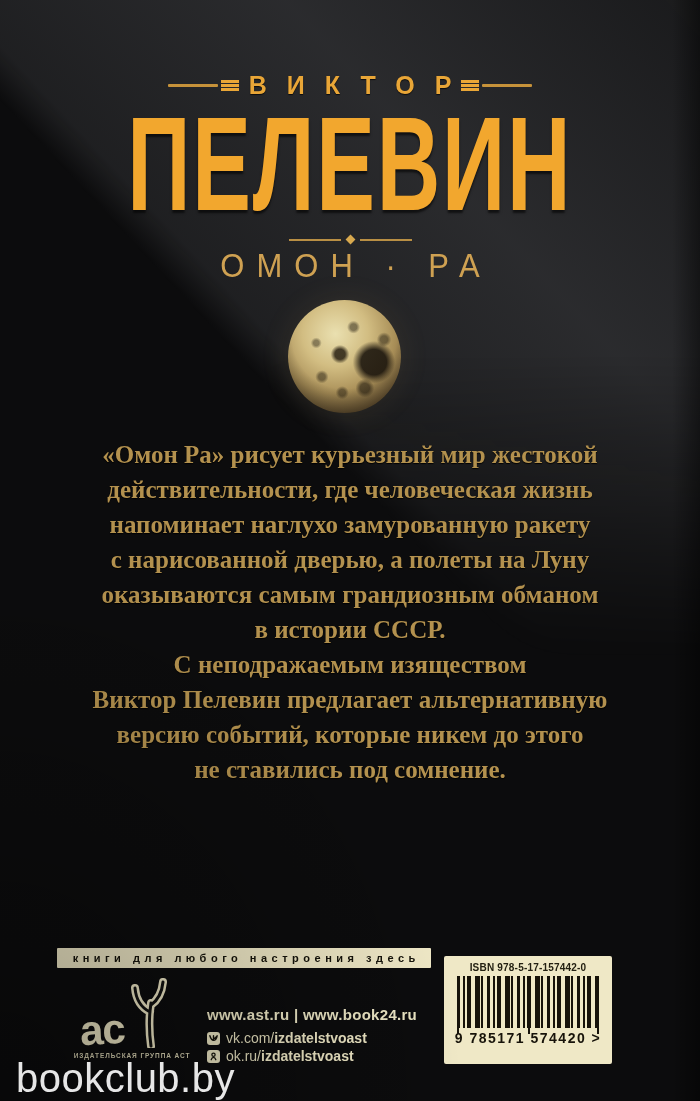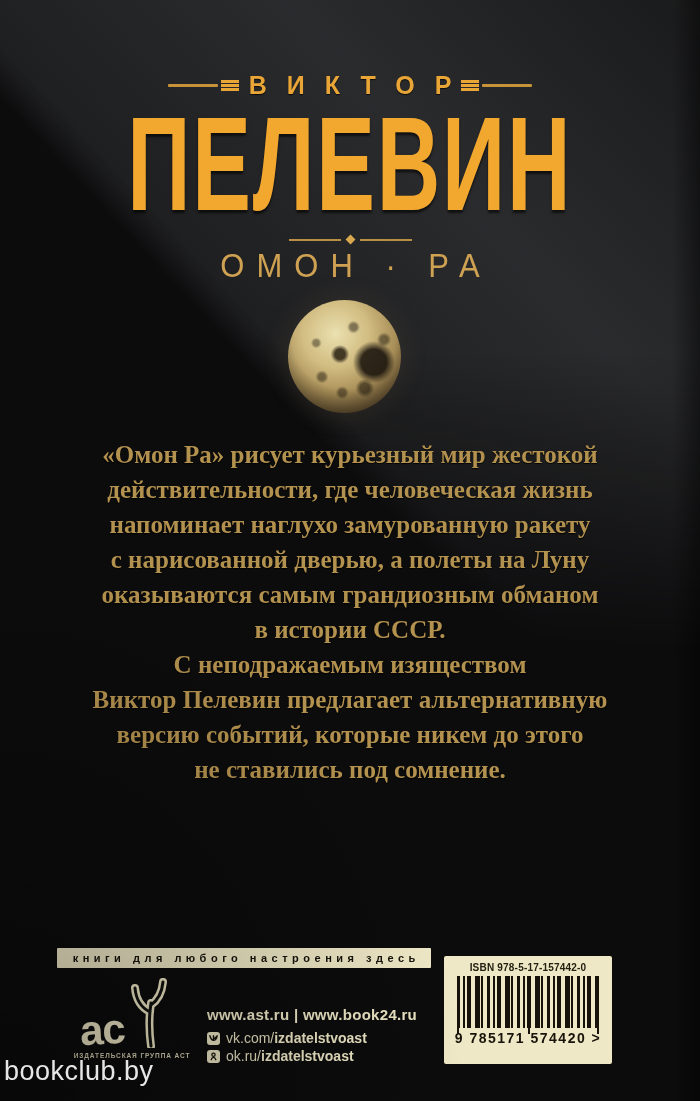--- a/index.html
+++ b/index.html
@@ -132,22 +132,22 @@
   .bars .guard{position:absolute;top:0;width:2px;height:58px;background:#17130a;}
   .bars .guard.g1{left:0;}
   .bars .guard.g2{left:50%;}
   .bars .guard.g3{right:0;}
   .barcode-digits{
     margin-top:2px;text-align:center;color:#17130a;
     font-size:14px;font-weight:700;letter-spacing:1.5px;white-space:nowrap;
     font-family:"Liberation Sans",sans-serif;
   }
   .watermark{
-    position:absolute;left:4px;top:1056px;
-    color:#F0F0F0;font-size:27px;font-weight:400;letter-spacing:0.5px;
+    position:absolute;left:16px;top:1056px;
+    color:#F0F0F0;font-size:40px;font-weight:400;letter-spacing:0.5px;
     font-family:"Liberation Sans",sans-serif;opacity:0.96;
   }
 </style>
 </head>
 <body>
 
 <div id="page">
   <div class="light-sweep"></div>
 
   <div class="viktor-row">

